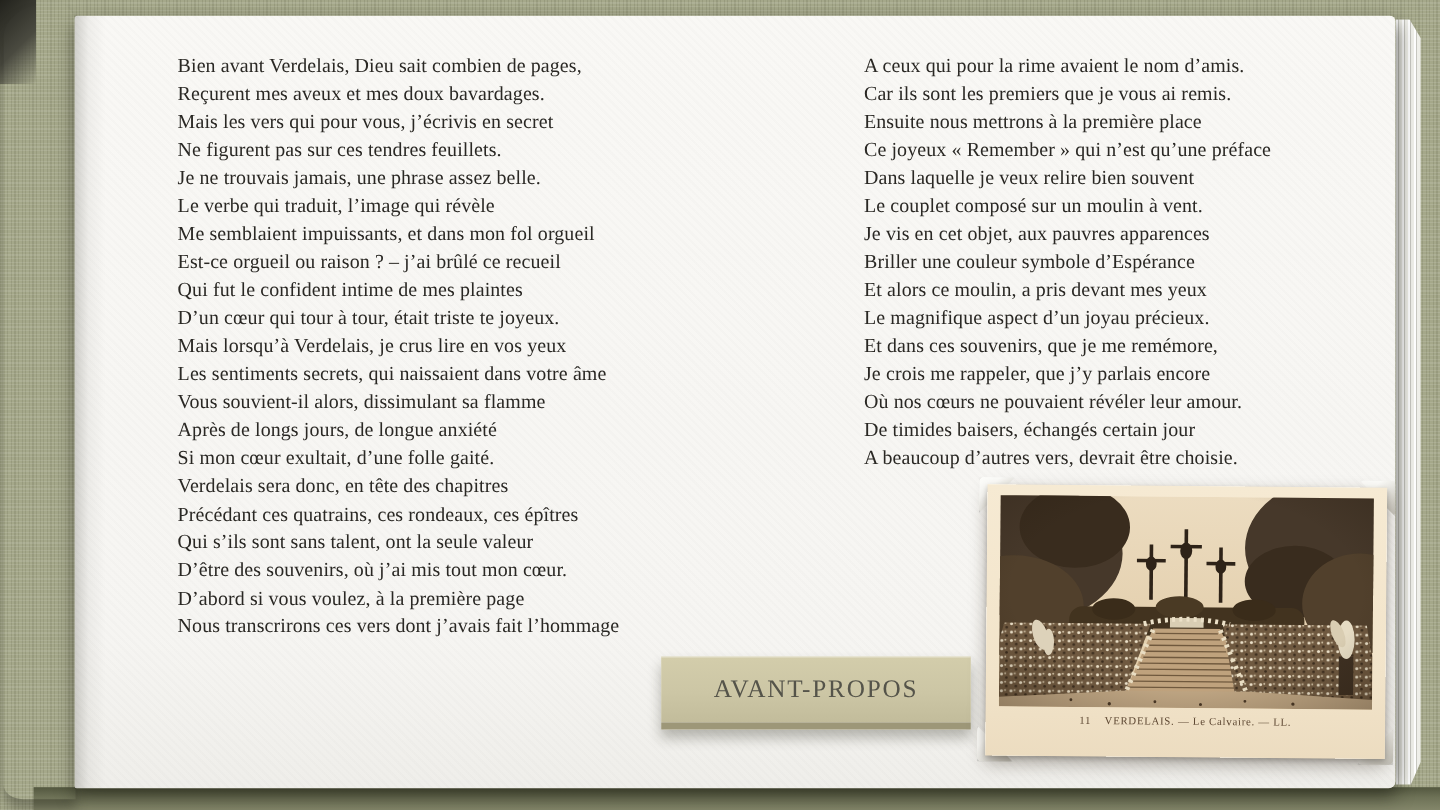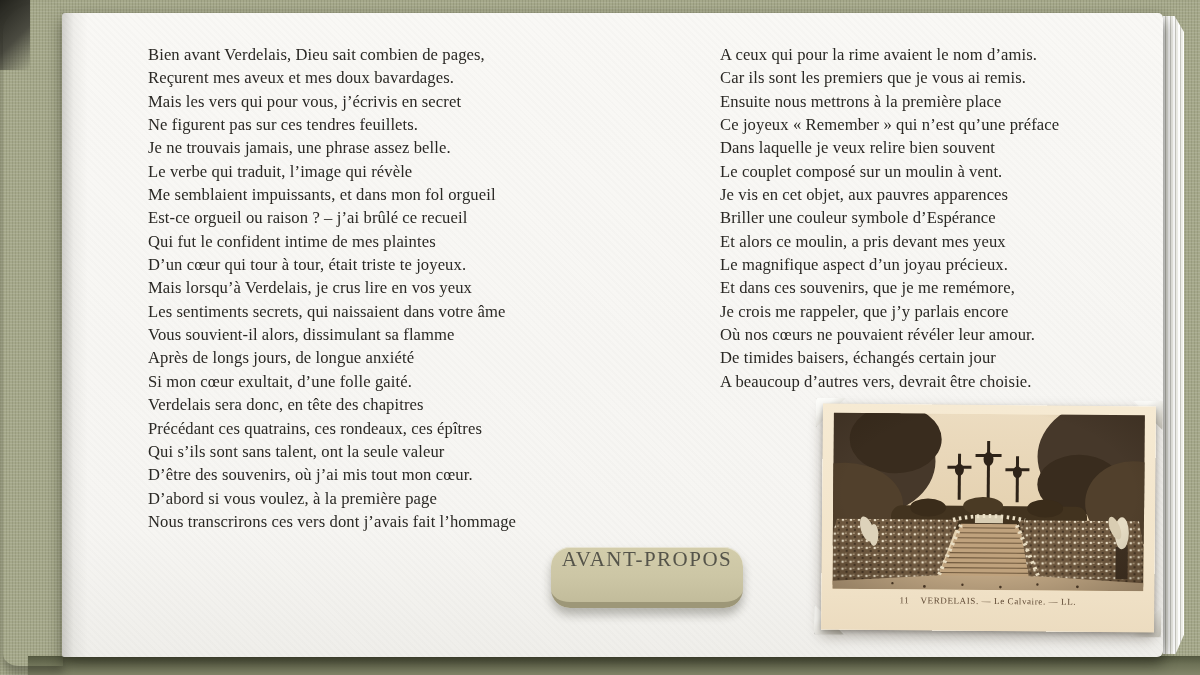--- a/index.html
+++ b/index.html
@@ -71,27 +71,26 @@
     position:absolute; top:30px;
     font-size:16.6px; line-height:23.35px;
     color:#29272455; color:#2a2824;
     letter-spacing:.1px; white-space:nowrap;
   }
   .poem-col.left  { left:86px;  }
   .poem-col.right { left:610px;margin-left:48px; }
 
   
   .plaque{
-    position:absolute; left:489px; top:534px; width:192px; height:61px;
+    position:absolute; left:489px; top:534px; width:258px; height:61px;
     background:linear-gradient(180deg,#d3cdab 0%,#ccc6a5 55%,#c2bc9b 100%);
     border-bottom:6px solid #9d9778;
     box-shadow:0 7px 10px rgba(40,40,25,.30), inset 0 1px 0 rgba(255,255,255,.45);
-    display:flex; justify-content:center;
+    display:flex; align-items:center; justify-content:center;
     cursor:pointer;
-    border-radius:19px;
   }
   .plaque span{
     font-size:21px; letter-spacing:1.5px; color:#55544a;
   }
 
   
   .postcard-wrap{
     position:absolute; left:760px; top:392px; width:333px; height:226px;
     transform:rotate(.5deg);
   }

